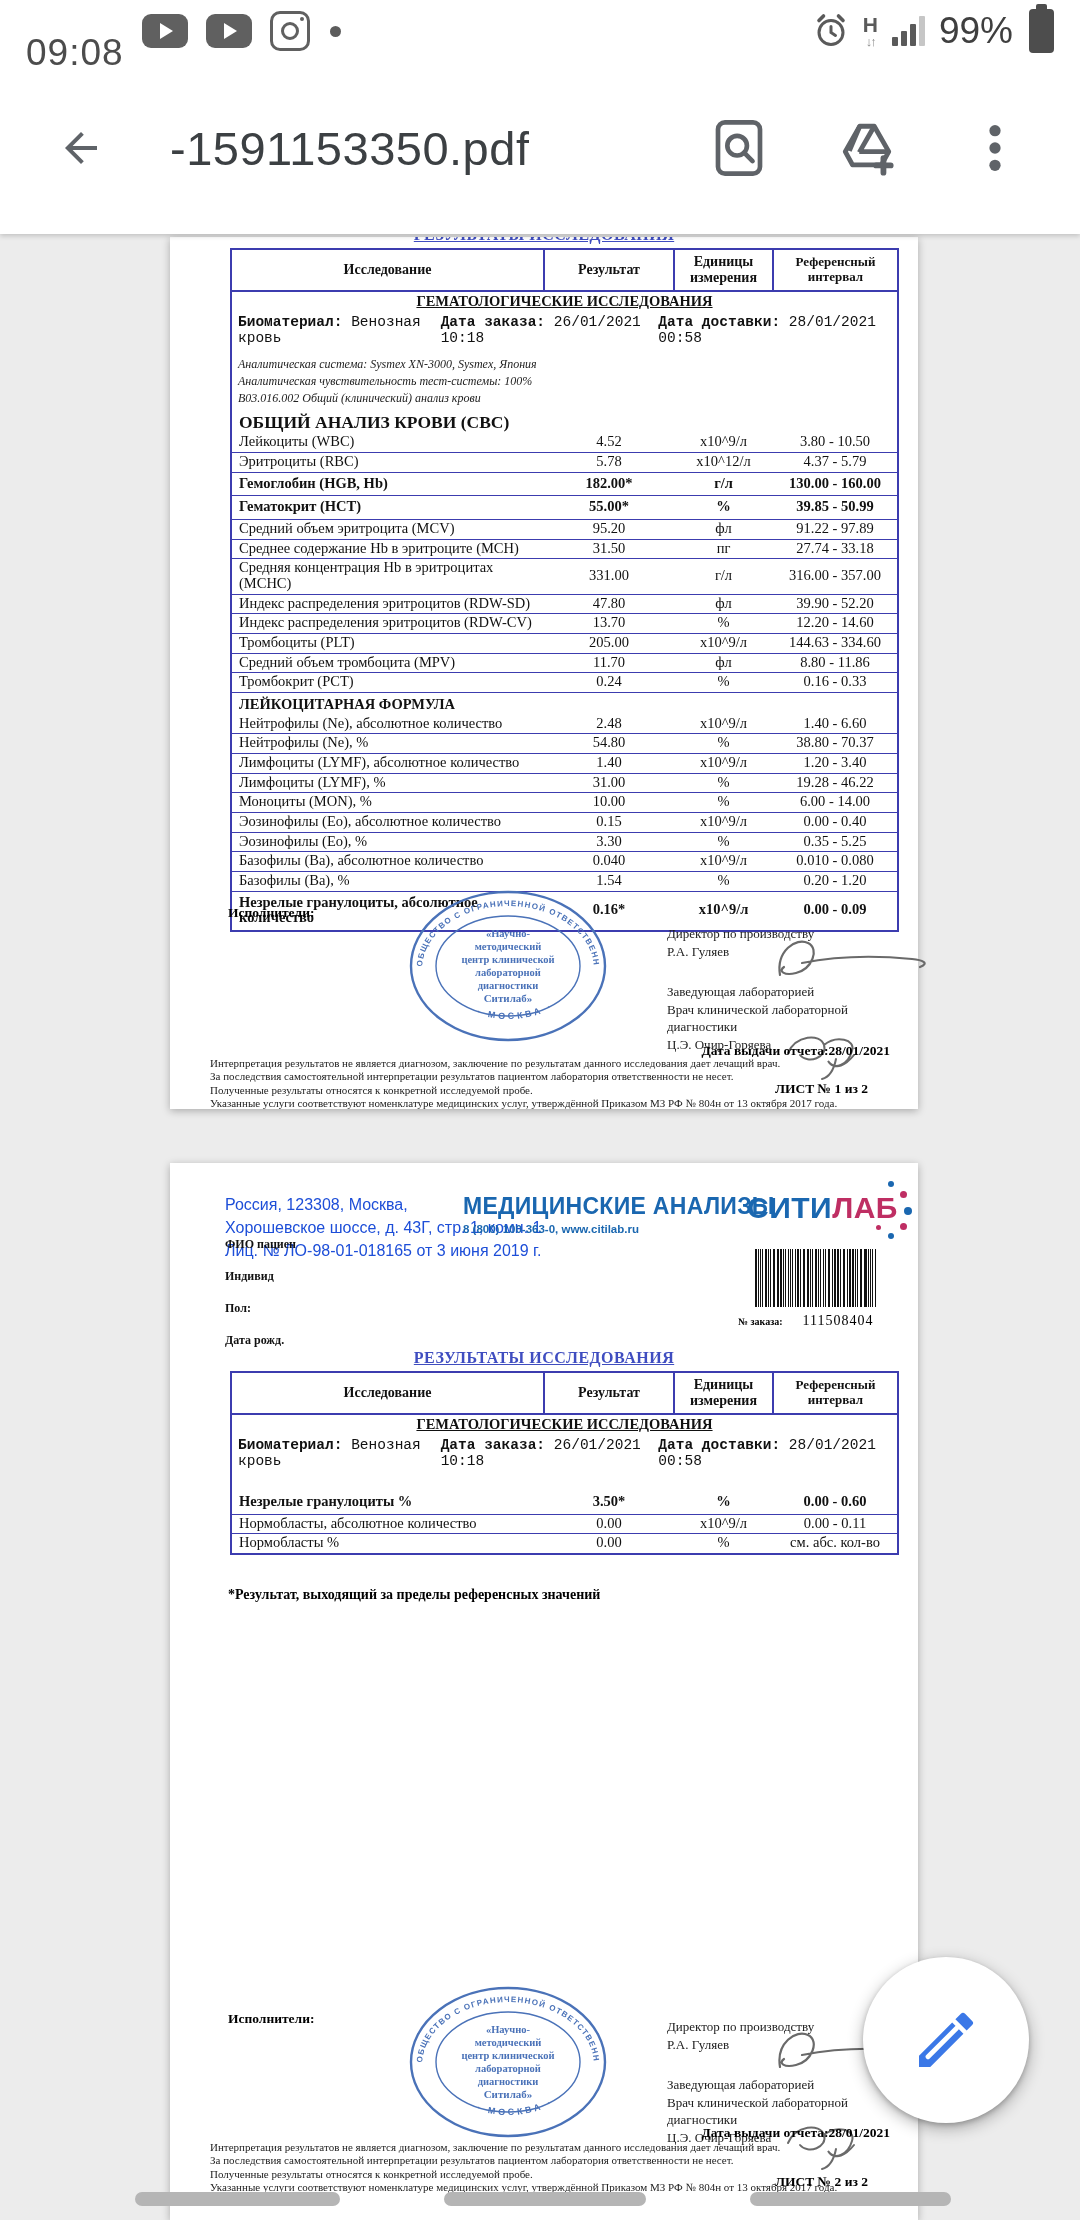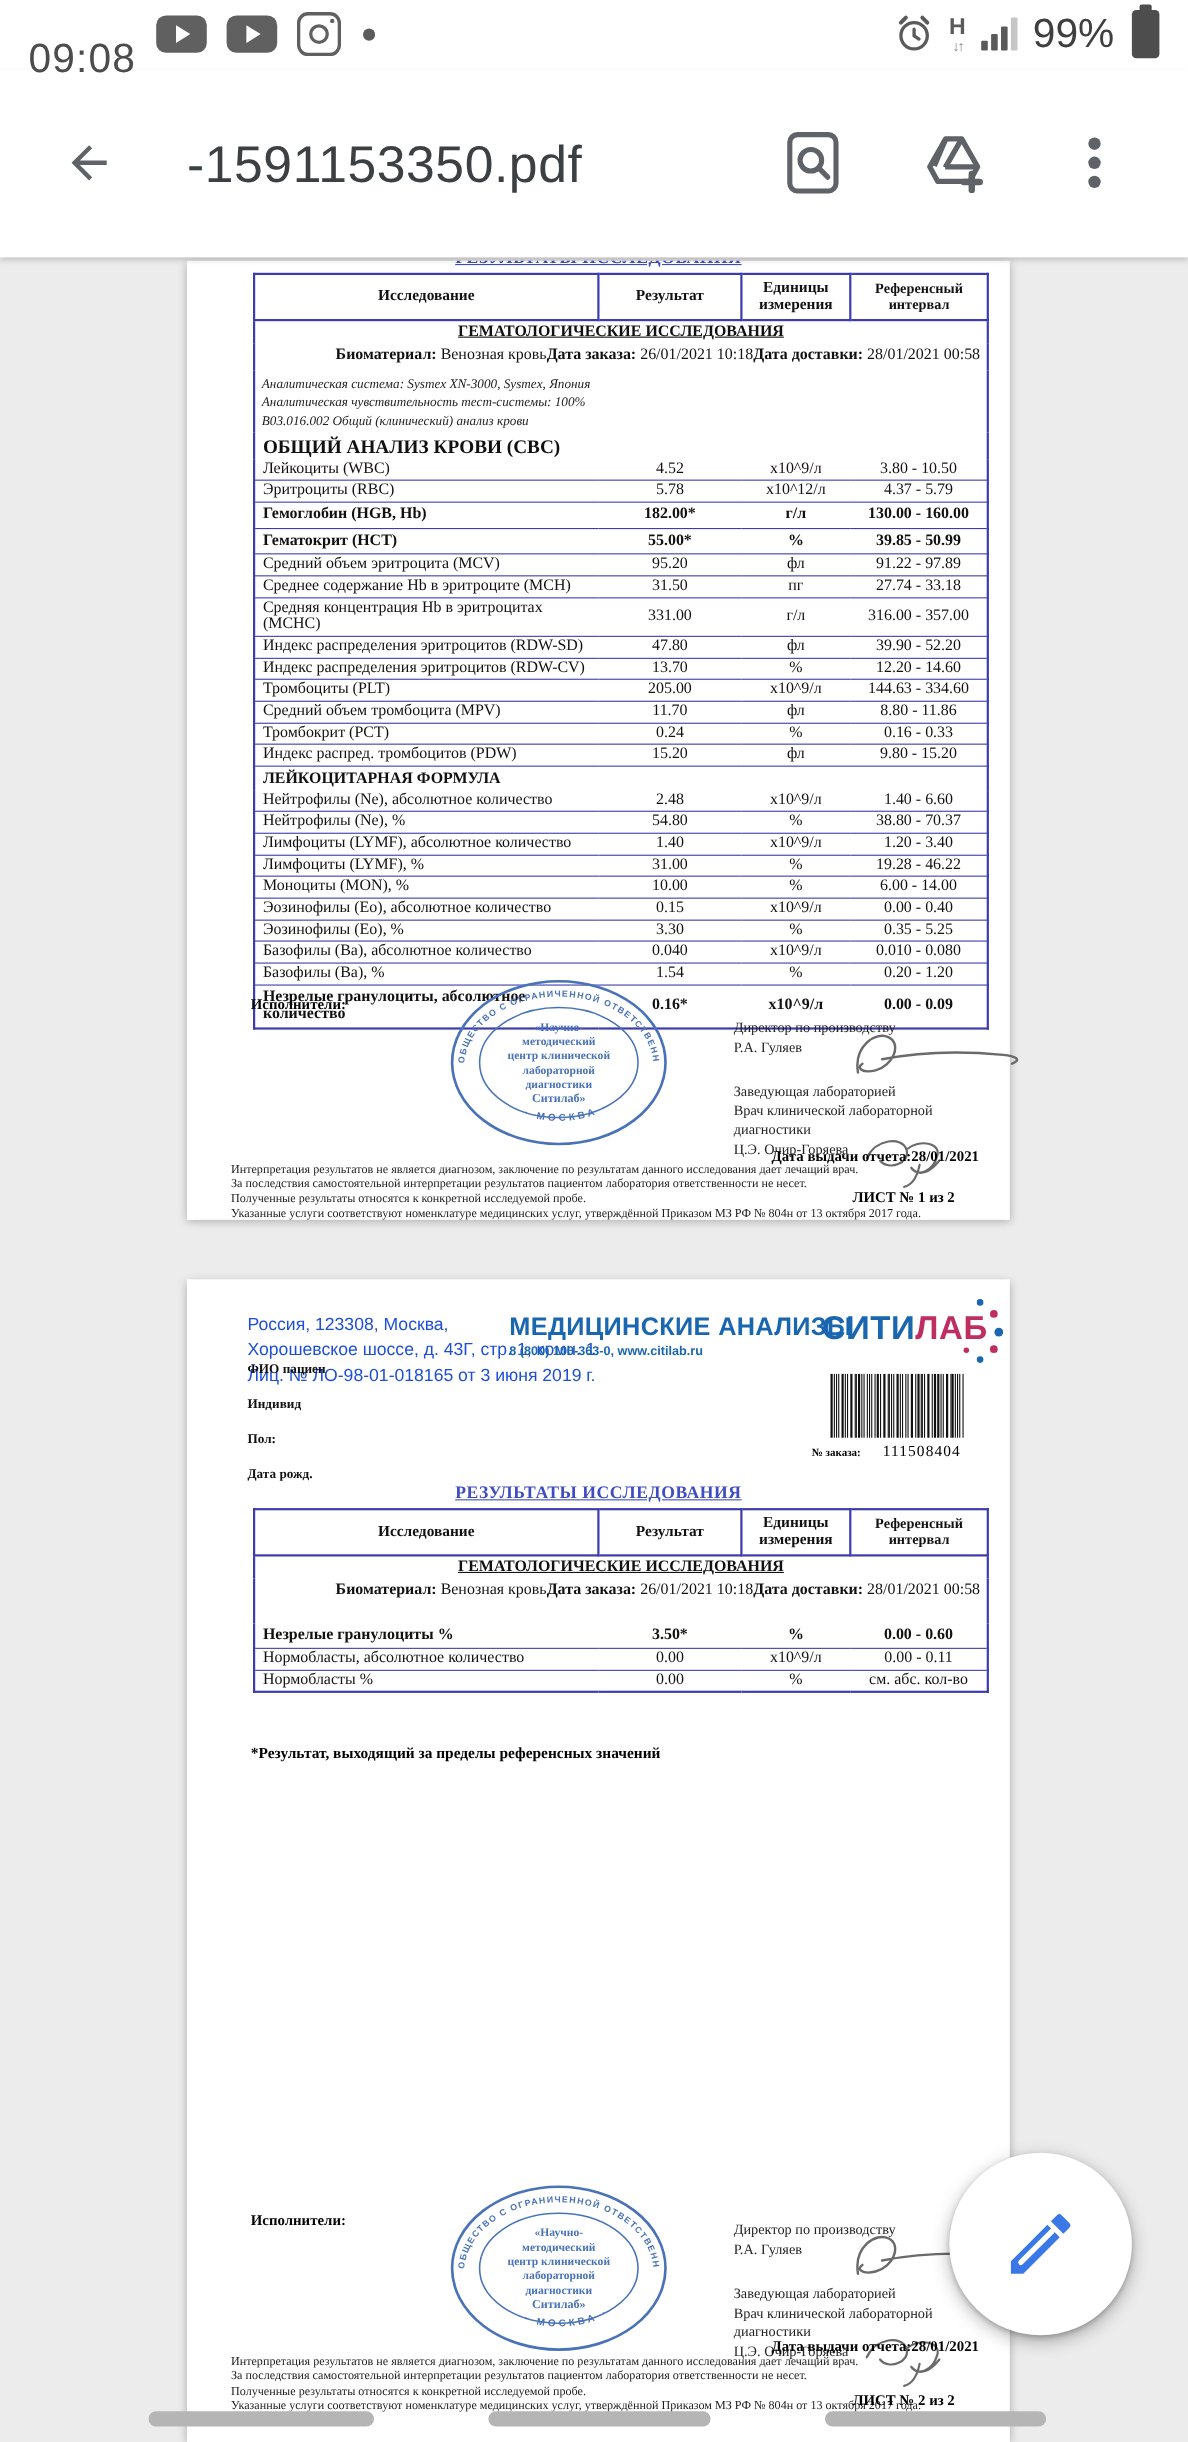--- a/index.html
+++ b/index.html
@@ -47,21 +47,21 @@
       color:#3f4dc0;text-decoration:underline;letter-spacing:.5px;}
   
   table.res{border-collapse:collapse;width:667px;margin-left:60px;table-layout:fixed;}
   table.res{border:2.5px solid #3c3caf;}
   table.res th{border:2px solid #3c3caf;border-bottom-width:2.5px;font-size:14px;font-weight:bold;
       padding:4px 2px;line-height:1.15;color:#111;}
   table.res th.small{font-size:13px;}
   table.res td{padding:1px 4px 2px;font-size:14.5px;line-height:1.08;color:#111;}
   tr.gem td{text-align:center;font-weight:bold;text-decoration:underline;font-size:14.5px;padding-top:2px;}
   tr.bio td{padding:3px 6px 6px;}
-  .bio-flex{display:flex;justify-content:flex-end;font-size:14.5px;}
+  .bio-flex{display:flex;justify-content:flex-start;font-size:14.5px;font-family:Liberation Mono, monospace;}
   .bio-flex b{font-weight:bold;}
   tr.notes td{font-style:italic;font-size:12px;line-height:1.4;padding:4px 6px 2px;color:#222;}
   tr.data{border-bottom:1.6px solid #3c3caf;}
   tr.data td:first-child{text-align:left;padding-left:7px;}
   tr.data td.c{text-align:center;}
   tr.data.bold td{font-weight:bold;padding-top:3px;padding-bottom:4px;}
   td.sec{font-weight:bold;font-size:15.5px;padding:4px 0 2px 7px !important;}
   td.sec.big{font-size:17.5px;}
   
   .abs{position:absolute;}
@@ -303,26 +303,20 @@
             <td class="c">11.70</td>
             <td class="c">фл</td>
             <td class="c">8.80 - 11.86</td>
           </tr>
           <tr class="data">
             <td>Тромбокрит (PCT)</td>
             <td class="c">0.24</td>
             <td class="c">%</td>
             <td class="c">0.16 - 0.33</td>
           </tr>
-          <tr class="data">
-            <td>Индекс распред. тромбоцитов (PDW)</td>
-            <td class="c">15.20</td>
-            <td class="c">фл</td>
-            <td class="c">9.80 - 15.20</td>
-          </tr>
           <tr>
             <td colspan="4" class="sec">ЛЕЙКОЦИТАРНАЯ ФОРМУЛА</td>
           </tr>
           <tr class="data">
             <td>Нейтрофилы (Ne), абсолютное количество</td>
             <td class="c">2.48</td>
             <td class="c">x10^9/л</td>
             <td class="c">1.40 - 6.60</td>
           </tr>
           <tr class="data">

